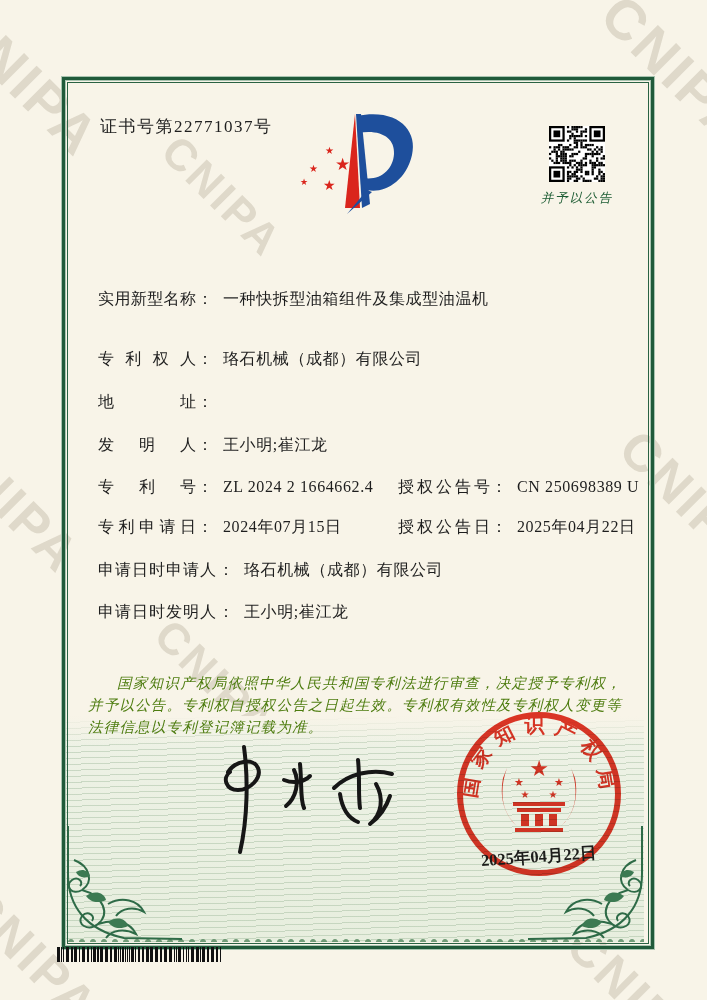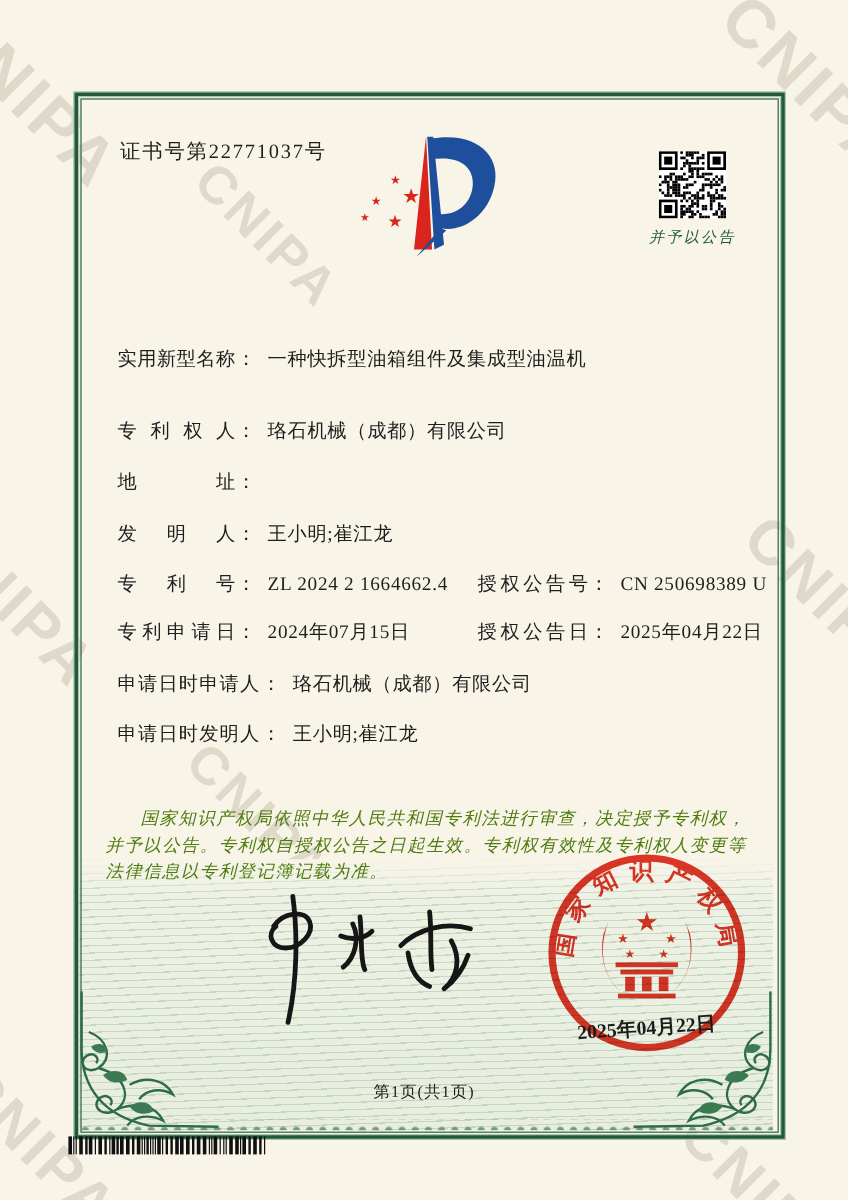--- a/index.html
+++ b/index.html
@@ -467,21 +467,20 @@
       <rect x="58" y="92" width="52" height="4" fill="#e02a1a"></rect>
       <rect x="62" y="98" width="44" height="4" fill="#e02a1a"></rect>
       <rect x="66" y="104" width="8" height="12" fill="#e02a1a"></rect>
       <rect x="80" y="104" width="8" height="12" fill="#e02a1a"></rect>
       <rect x="94" y="104" width="8" height="12" fill="#e02a1a"></rect>
       <rect x="60" y="118" width="48" height="4" fill="#e02a1a"></rect>
     </g>
     <text x="84" y="152" text-anchor="middle" font-size="16.5" font-weight="bold" fill="#111" transform="rotate(-4 84 152)" font-family="Liberation Serif, DejaVu Serif, serif">2025年04月22日</text>
   </svg>
 
-  <div class="footer">第1页(共1页)</div>
 
   <div id="barcode" class="barcode">
       <i style="width:3px;background:#111"></i>
       <i style="width:1px"></i>
       <i style="width:1px;background:#111"></i>
       <i style="width:1px"></i>
       <i style="width:1px;background:#111"></i>
       <i style="width:2px"></i>
       <i style="width:3px;background:#111"></i>
       <i style="width:2px"></i>

